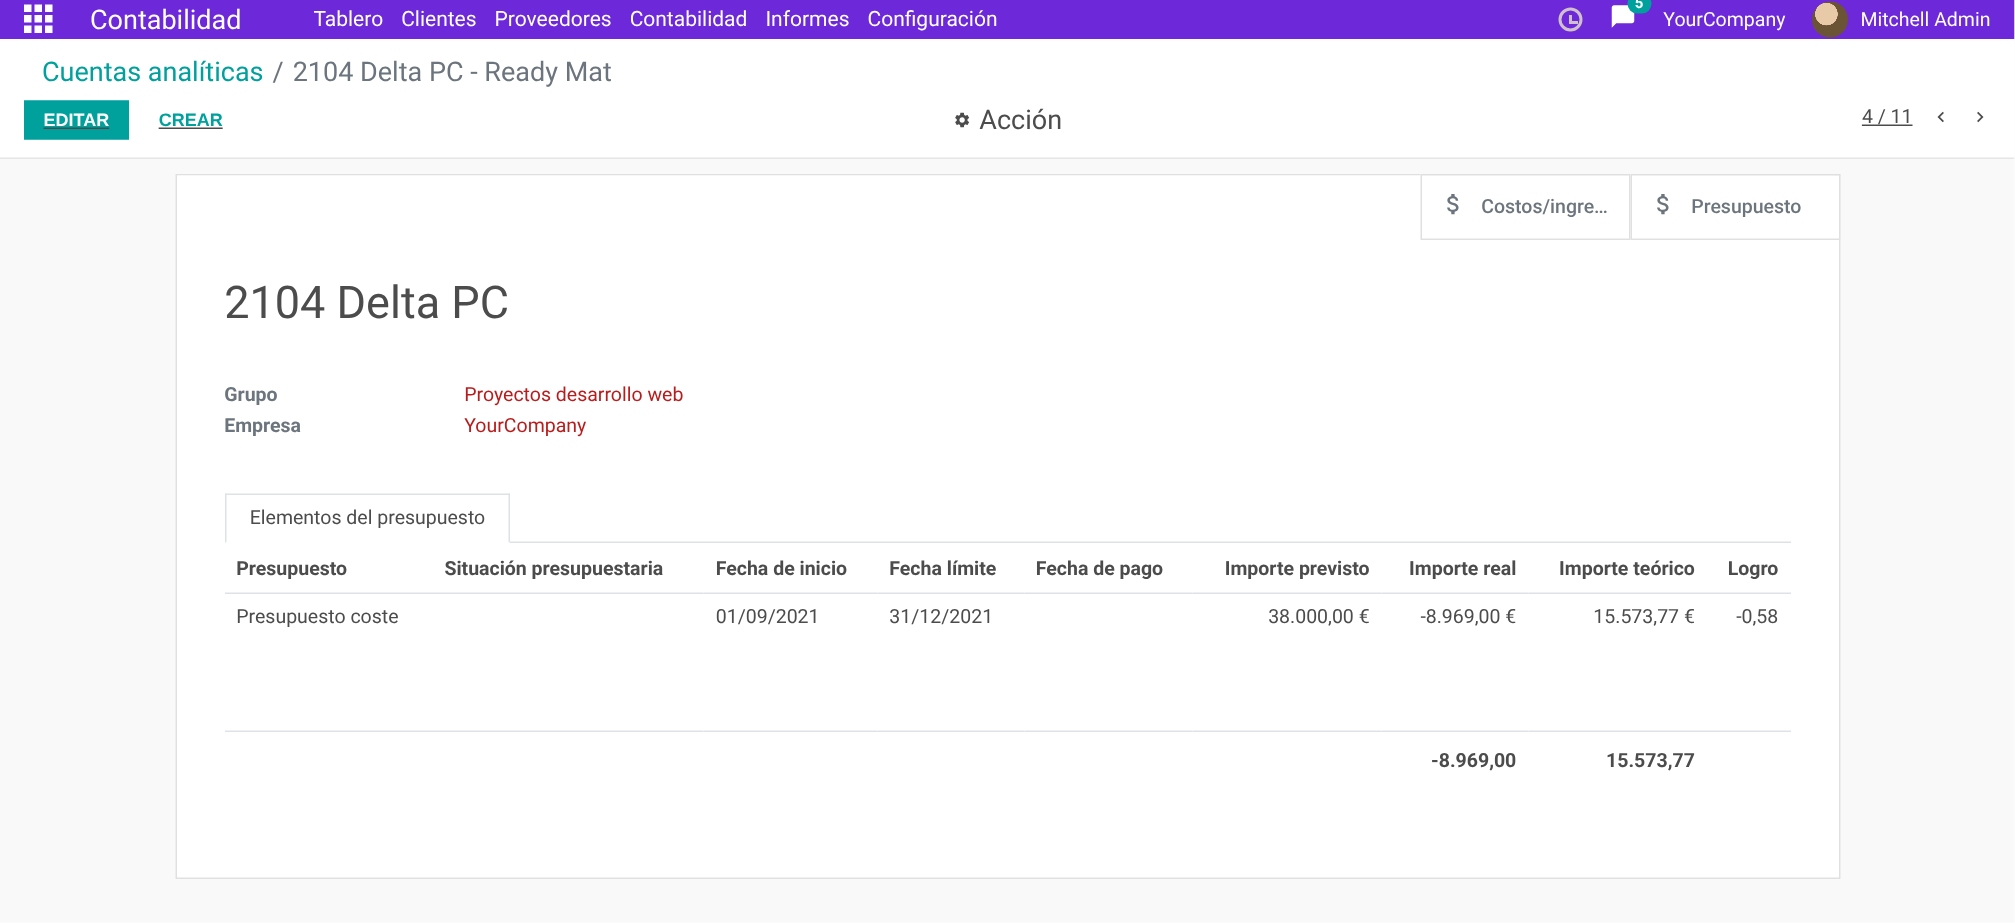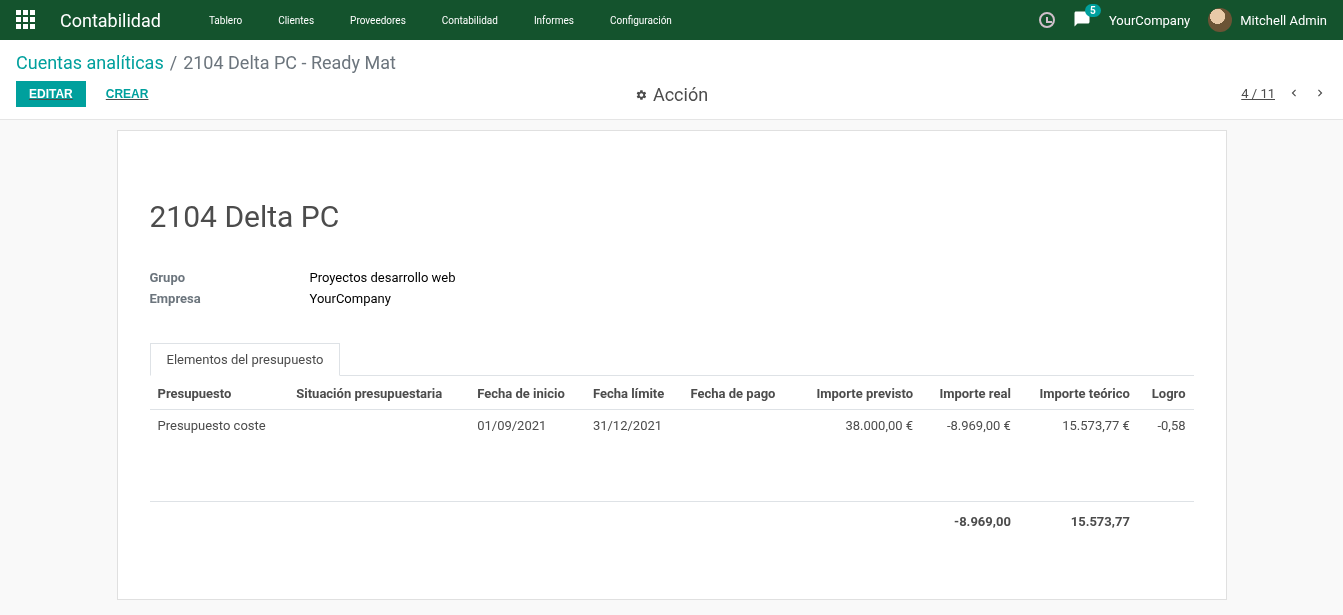--- a/index.html
+++ b/index.html
@@ -1,37 +1,37 @@
 <!DOCTYPE html>
 <html><head>
 <meta charset="utf-8">
 <style>
   * { box-sizing: border-box; margin: 0; padding: 0; }
   body { font-family: -apple-system, BlinkMacSystemFont, "Segoe UI", Roboto, sans-serif; font-size: 13px; color: #4c4c4c; background: #f9f9f9; width: 1343px; height: 615px; overflow: hidden; position: relative; }
 
   
-  .navbar { background: #14532d; height: 40px; display: flex; align-items: center; color: #fff; padding: 0 16px; }
+  .navbar { background: #6d28d9; height: 26px; display: flex; align-items: center; color: #fff; padding: 0 16px; }
   .apps-icon { width: 20px; height: 20px; display: grid; grid-template-columns: repeat(3, 5px); grid-template-rows: repeat(3, 5px); gap: 2px; margin-right: 24px; }
   .apps-icon span { background: #fff; width: 5px; height: 5px; }
   .brand { font-size: 18px; font-weight: 400; margin-right: 48px; }
-  .nav-items { display: flex; gap: 36px; font-size: 10px; }
+  .nav-items { display: flex; gap: 12px; font-size: 14px; }
   .nav-item { color: #fff; cursor: pointer; }
   .nav-right { margin-left: auto; display: flex; align-items: center; gap: 18px; }
   .clock-icon { width: 16px; height: 16px; border: 2px solid #d0c0cb; border-radius: 50%; position: relative; }
   .clock-icon::after { content: ""; position: absolute; width: 4px; height: 4px; border-left: 2px solid #d0c0cb; border-bottom: 2px solid #d0c0cb; top: 3px; left: 5px; }
   .chat-wrap { position: relative; display: flex; align-items: center; }
   .chat-icon svg { width: 18px; height: 18px; fill: #fff; }
   .badge { background: #00a09d; color: #fff; font-size: 10px; font-weight: 700; padding: 1px 5px; border-radius: 8px; position: absolute; top: -6px; left: 12px; }
   .company { font-size: 13px; }
   .user { display: flex; align-items: center; gap: 8px; font-size: 13px; }
   .avatar { width: 24px; height: 24px; border-radius: 50%; background: radial-gradient(circle at 40% 35%, #e8c9a8 35%, #6b5335 36%); }
 
   
   .control-bar { background: #fff; border-bottom: 1px solid #e5e5e5; }
-  .breadcrumb-row { padding: 12px 16px 4px; display: flex; align-items: center; font-size: 18px; color: #6c757d; }
+  .breadcrumb-row { padding: 12px 28px 4px; display: flex; align-items: center; font-size: 18px; color: #6c757d; }
   .breadcrumb-link { color: #00a09d; cursor: pointer; }
   .breadcrumb-sep { margin: 0 6px; color: #6c757d; }
   .actions-row { padding: 4px 16px 12px; display: flex; align-items: center; text-decoration: underline; }
   .btn-primary { background: #00a09d; color: #fff; border: 1px solid #00a09d; padding: 5px 12px; font-size: 12px; font-weight: 700; cursor: pointer; text-transform: uppercase; }
   .btn-secondary { background: transparent; color: #00a09d; border: none; padding: 5px 12px; font-size: 12px; font-weight: 700; cursor: pointer; margin-left: 8px; text-transform: uppercase; }
   .action-dd { margin-left: auto; position: absolute; left: 50%; transform: translateX(-50%); display: flex; align-items: center; gap: 6px; color: #4c4c4c; cursor: pointer; font-size: 18px; }
   .gear svg { width: 12px; height: 12px; fill: #4c4c4c; }
   .pager-group { margin-left: auto; display: flex; align-items: flex-start; gap: 12px; color: #4c4c4c; }
   .pager-text { font-size: 13px; }
   .pager-btn svg { width: 14px; height: 14px; fill: #4c4c4c; cursor: pointer; }
@@ -44,21 +44,21 @@
   .stat-btn .dollar svg { width: 18px; height: 18px; fill: #6c757d; }
   .stat-btn .stat-label { white-space: nowrap; overflow: hidden; text-overflow: ellipsis; flex: 1; }
 
   .sheet-body { padding: 68px 32px 24px; background: #fff; }
   .rec-title { font-size: 30px; color: #4c4c4c; font-weight: 400; margin-bottom: 36px; }
   .fields-row { display: flex; gap: 60px; margin-bottom: 30px; }
   .fields-col { flex: 1; }
   .field { display: flex; margin-bottom: 6px; font-size: 13px; }
   .field-label { width: 160px; color: #6c757d; font-weight: 700; }
   .field-value { color: #4c4c4c; }
-  .field-value.link { color: #000000; cursor: pointer; }
+  .field-value.link { color: #b91c1c; cursor: pointer; }
 
   
   .tabs { display: flex; border-bottom: 1px solid #dee2e6; margin: 0 -0px; text-align: center; }
   .tab { border: 1px solid #dee2e6; border-bottom-color: #fff; background: #fff; padding: 8px 16px; font-size: 13px; color: #4c4c4c; position: relative; top: 1px; cursor: pointer; }
 
   
   .btable { width: 100%; border-collapse: collapse; font-size: 13px; }
   .btable th { text-align: left; font-weight: 700; color: #4c4c4c; padding: 10px 8px 8px; border-bottom: 1px solid #dee2e6; }
   .btable th.num, .btable td.num { text-align: right; }
   .btable td { padding: 8px; color: #4c4c4c; }
@@ -140,20 +140,38 @@
         <svg viewBox="0 0 24 24">
             <path d="M8.59 16.59 10 18l6-6-6-6-1.41 1.41L13.17 12z"></path>
           </svg>
       </span>
     </div>
   </div>
 </div>
 
 <div class="content-wrap">
   <div class="sheet">
+    <div class="stat-buttons">
+      <div class="stat-btn">
+        <span class="dollar">
+          <svg viewBox="0 0 24 24">
+              <path d="M11.8 10.9c-2.27-.59-3-1.2-3-2.15 0-1.09 1.01-1.85 2.7-1.85 1.78 0 2.44.85 2.5 2.1h2.21c-.07-1.72-1.12-3.3-3.21-3.81V3h-3v2.16c-1.94.42-3.5 1.68-3.5 3.61 0 2.31 1.91 3.46 4.7 4.13 2.5.6 3 1.48 3 2.41 0 .69-.49 1.79-2.7 1.79-2.06 0-2.87-.92-2.98-2.1H6.32c.12 2.19 1.76 3.42 3.68 3.83V21h3v-2.15c1.95-.37 3.5-1.5 3.5-3.55 0-2.84-2.43-3.81-4.7-4.4z"></path>
+            </svg>
+        </span>
+        <span class="stat-label">Costos/ingre…</span>
+      </div>
+      <div class="stat-btn">
+        <span class="dollar">
+          <svg viewBox="0 0 24 24">
+              <path d="M11.8 10.9c-2.27-.59-3-1.2-3-2.15 0-1.09 1.01-1.85 2.7-1.85 1.78 0 2.44.85 2.5 2.1h2.21c-.07-1.72-1.12-3.3-3.21-3.81V3h-3v2.16c-1.94.42-3.5 1.68-3.5 3.61 0 2.31 1.91 3.46 4.7 4.13 2.5.6 3 1.48 3 2.41 0 .69-.49 1.79-2.7 1.79-2.06 0-2.87-.92-2.98-2.1H6.32c.12 2.19 1.76 3.42 3.68 3.83V21h3v-2.15c1.95-.37 3.5-1.5 3.5-3.55 0-2.84-2.43-3.81-4.7-4.4z"></path>
+            </svg>
+        </span>
+        <span class="stat-label">Presupuesto</span>
+      </div>
+    </div>
 
     <div class="sheet-body">
       <h1 class="rec-title">2104 Delta PC</h1>
 
       <div class="fields-row">
         <div class="fields-col">
           <div class="field">
             <div class="field-label">Grupo</div>
             <div class="field-value link">Proyectos desarrollo web</div>
           </div>

